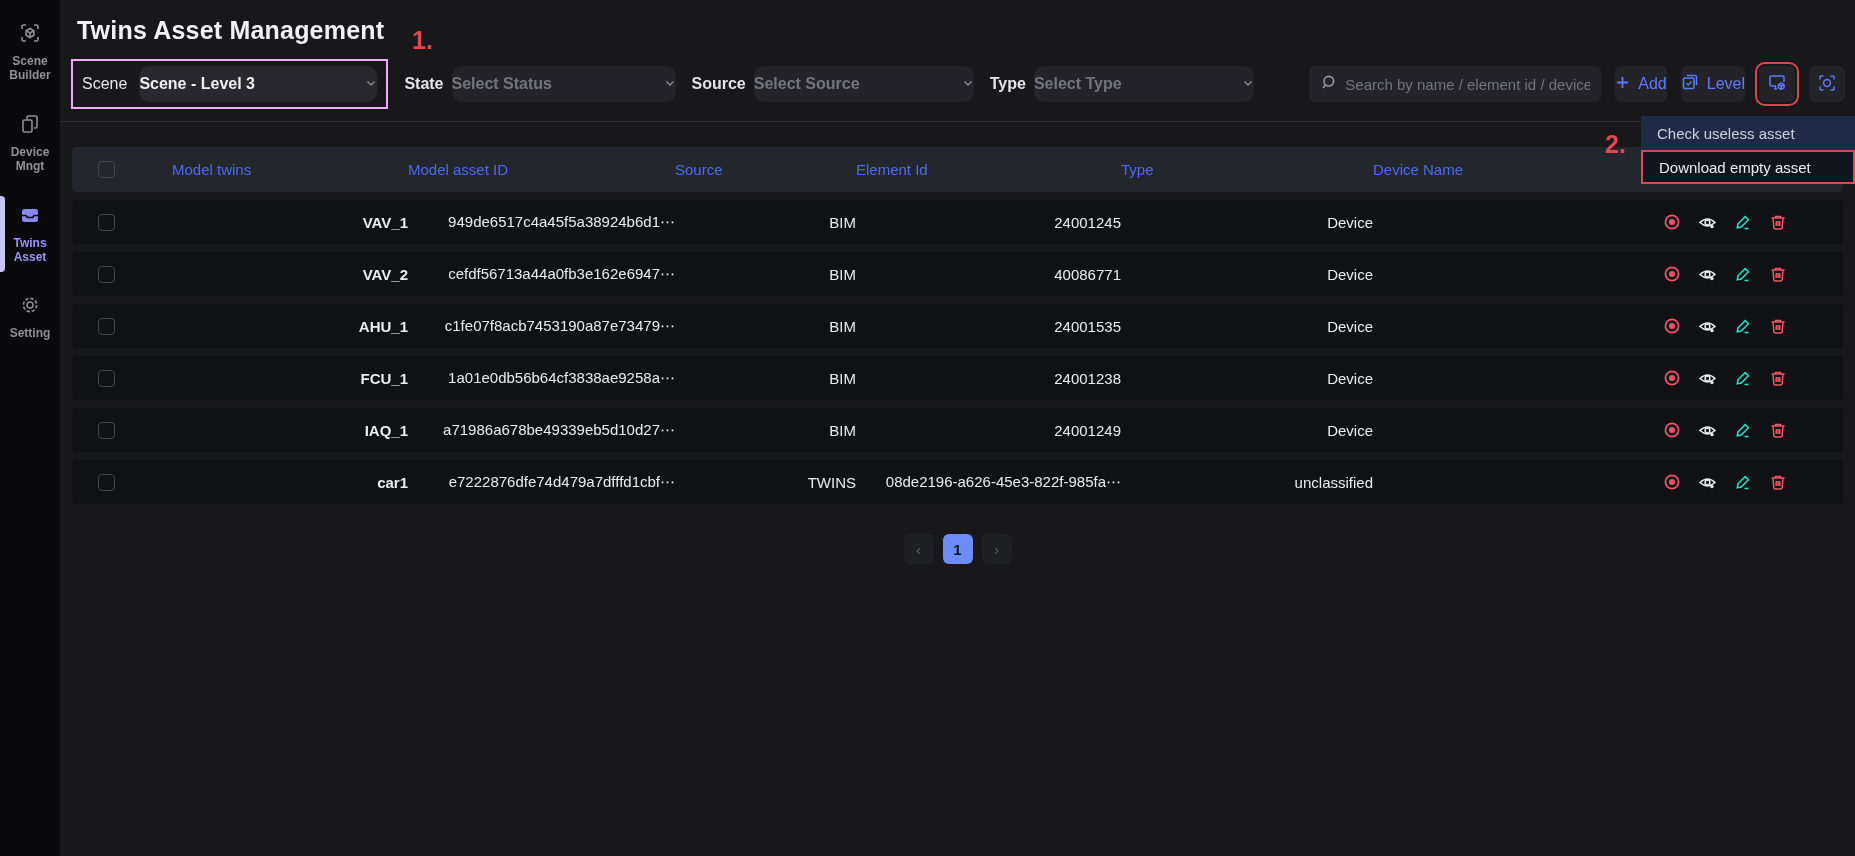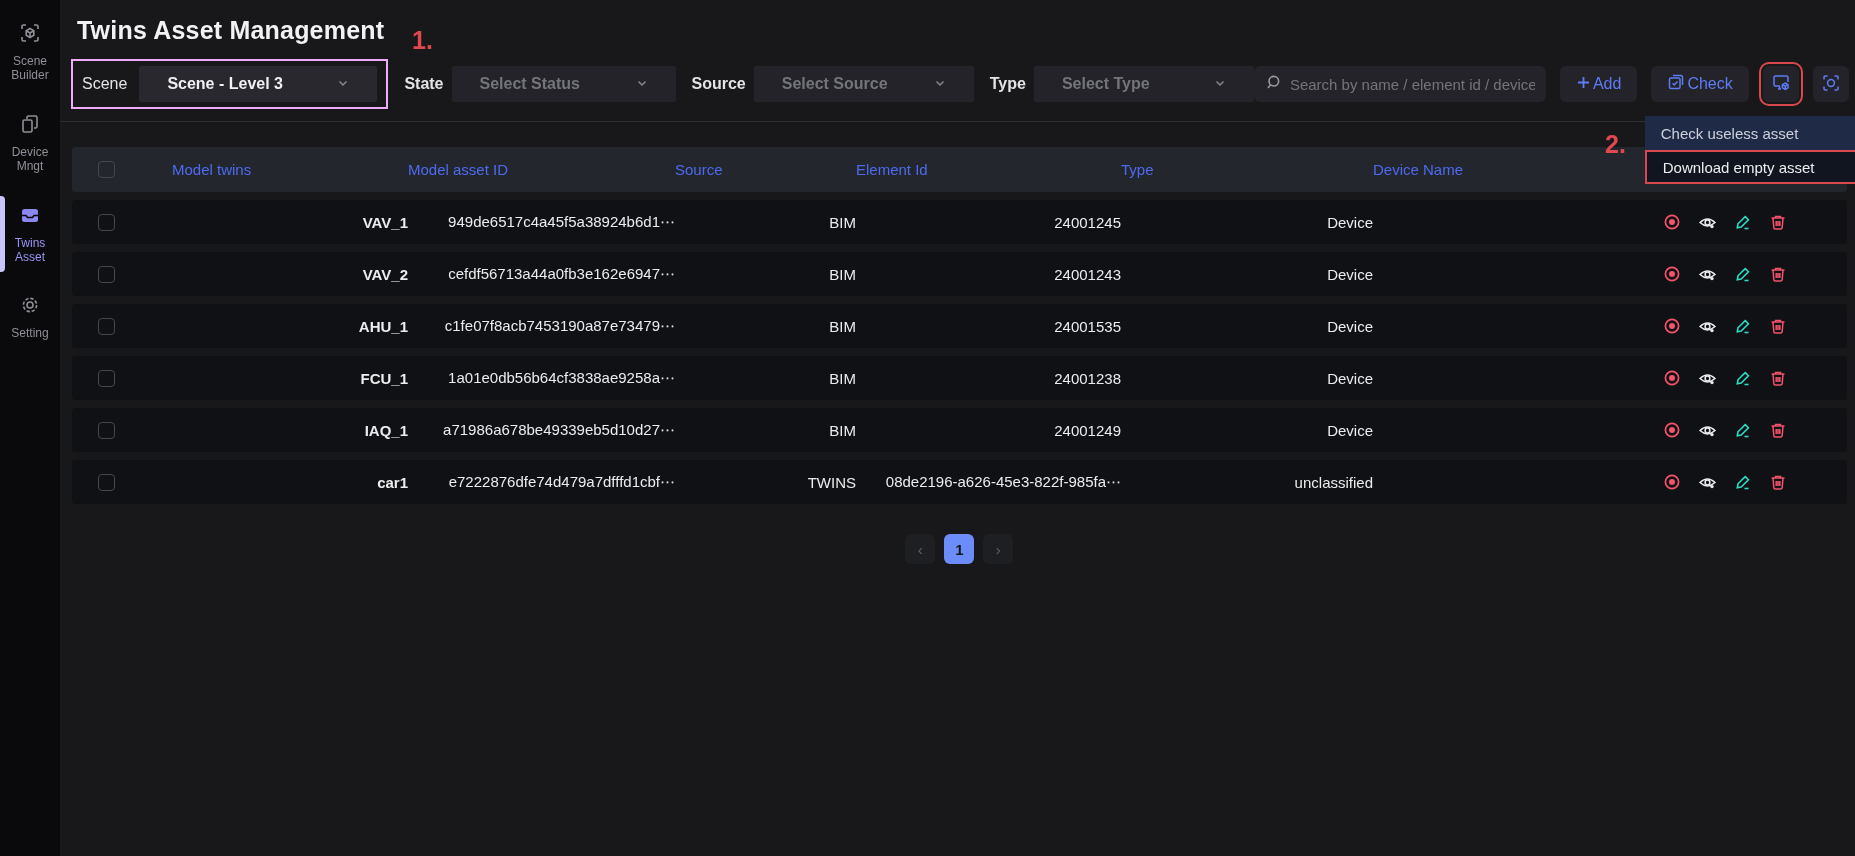--- a/index.html
+++ b/index.html
@@ -1,52 +1,52 @@
 <!DOCTYPE html>
 <html><head>
 <meta charset="utf-8">
 <style>
   * { margin:0; padding:0; box-sizing:border-box; }
   html,body { width:1855px; height:856px; background:#000; font-family:"Liberation Sans", sans-serif; overflow:hidden; }
   .app { display:flex; width:1855px; height:856px; }
 
   
   .sidebar { width:60px; height:100%; background:#0a0a0d; flex:none; display:flex; flex-direction:column; align-items:center; padding-top:22px; }
-  .sb-item { position:relative; width:100%; display:flex; flex-direction:column; align-items:center; gap:6px; margin-bottom:30px; cursor:pointer; }
+  .sb-item { position:relative; width:100%; display:flex; flex-direction:column; align-items:center; gap:6px; margin-bottom:30px; cursor:pointer;font-weight:bold; }
   .sb-item .sb-label { font-size:12px; line-height:1.2; color:#8f8f97; text-align:center; width:52px; }
   .sb-item svg { stroke:#8f8f97; }
   .sb-item.active .sb-label { color:#9a94f4; }
   .sb-item.active svg { stroke:#8b86f0; }
   .sb-indicator { position:absolute; left:0; top:-8px; width:5px; height:76px; background:#c9c4fa; border-radius:0 4px 4px 0; }
 
   
   .main { position:relative; flex:1; height:100%; background:#18181b; }
   .page-title { color:#f2f2f4; font-size:25px; font-weight:700; padding:16px 0 0 17px; letter-spacing:.2px; }
 
   .annotation { position:absolute; color:#e0484f; font-size:25px; font-weight:600; z-index:9; }
   .annotation-1 { left:352px; top:26px; }
   .annotation-2 { left:1545px; top:130px; }
 
   
   .filter-row { display:flex; align-items:center; margin:14px 10px 0 11px; }
   .flabel { color:#e4e4e6; font-size:16px; flex:none; }
-  .select { height:36px; background:#232329; border-radius:2px; display:flex; align-items:center; justify-content:space-between; padding:0 28px; cursor:pointer; flex:none; }
+  .select { height:36px; background:#232329; border-radius:10px; display:flex; align-items:center; justify-content:space-between; padding:0 0; cursor:pointer; flex:none; }
   .select .sel-value { color:#f0f0f2; font-size:16px; font-weight:600; }
   .select .sel-placeholder { color:#74747c; font-size:16px; }
   .chev { flex:none; margin-left:10px; }
   .scene-box { display:flex; align-items:center; gap:12px; border:2px solid #f0abfc; padding:5px 9px; flex:none; }
   .scene-box .select { width:238px; background:#28282e; }
   .fgroup { display:flex; align-items:center; gap:8px; margin-left:16px;font-weight:bold; }
   .sel-status { width:224px; } .sel-source { width:220px; } .sel-type { width:220px;align-items:center; }
 
   .searchbox { margin-left:auto; width:292px; height:36px; background:#232329; border-radius:6px; display:flex; align-items:center; padding:0 11px; gap:8px; flex:none; }
   .searchbox input { flex:1; min-width:0; background:transparent; border:none; outline:none; color:#e8e8ea; font-size:15px; font-family:"Liberation Sans", sans-serif; }
   .searchbox input::placeholder { color:#74747c; }
 
-  .btn { height:36px; background:#232329; border:none; border-radius:6px; color:#5e7cf6; font-size:16px; display:flex; align-items:center; gap:2px; padding:0 16px; margin-left:14px; cursor:pointer; font-family:"Liberation Sans", sans-serif; flex:none; }
+  .btn { height:36px; background:#232329; border:none; border-radius:6px; color:#5e7cf6; font-size:16px; display:flex; align-items:center; gap:8px; padding:0 0; margin-left:14px; cursor:pointer; font-family:"Liberation Sans", sans-serif; flex:none; }
   .iconbtn { width:36px; height:36px; background:#232329; border:none; border-radius:6px; display:flex; align-items:center; justify-content:center; margin-left:14px; cursor:pointer; flex:none; }
   .red-outline { outline:2px solid #d9484f; outline-offset:2px; }
 
   .divider { border-top:1px solid #2c2c31; margin-top:12px; }
 
   
   .menu { position:absolute; top:116px; right:0; width:214px; z-index:8; }
   .menu-item { height:34px; display:flex; align-items:center; padding-left:16px; font-size:15px; cursor:pointer; }
   .menu-item-1 { background:#1f2b46; color:#ccd1dc; }
   .menu-item-2 { background:#11151f; color:#ecedef; border:2px solid #d9484f; }
@@ -204,21 +204,21 @@
       </button>
 
       <button class="btn">
         <span>
           <svg width="18" height="18" viewBox="0 0 18 18" fill="none" stroke="#5e7cf6" stroke-width="1.5">
             <rect x="2.5" y="5" width="10.5" height="10.5" rx="1.5"></rect>
             <path d="M5.5 10.2l1.8 1.8 3.2-3.6"></path>
             <path d="M6 2.5h8A1.5 1.5 0 0 1 15.5 4v8"></path>
           </svg>
         </span>
-        <span>Check</span>
+        <span>Level</span>
       </button>
 
       <button class="iconbtn red-outline">
         <span>
           <svg width="20" height="20" viewBox="0 0 20 20" fill="none" stroke="#5e7cf6" stroke-width="1.5">
             <path d="M17 9V4.5A1.5 1.5 0 0 0 15.5 3h-11A1.5 1.5 0 0 0 3 4.5v7A1.5 1.5 0 0 0 4.5 13H9"></path>
             <path d="M7 16h3"></path>
               <path d="M8.5 13v3"></path>
             <path d="M14.2 10l2.8 1.6v3.2L14.2 16.4l-2.8-1.6v-3.2z"></path>
               <path d="M11.4 11.6l2.8 1.6 2.8-1.6M14.2 13.2v3.2"></path>
@@ -305,21 +305,21 @@
         </div>
       </div>
 
       <div class="trow">
         <div class="col-cb">
             <span class="checkbox"></span>
           </div>
         <div class="td td-name col-mt">VAV_2</div>
         <div class="td col-ma">cefdf56713a44a0fb3e162e6947⋯</div>
         <div class="td col-src">BIM</div>
-        <div class="td col-eid">24001243</div>
+        <div class="td col-eid">40086771</div>
         <div class="td col-type">Device</div>
         <div class="td col-dn"></div>
         <div class="col-act">
           <span class="act">
               <svg width="18" height="18" viewBox="0 0 18 18">
                 <circle cx="9" cy="9" r="6.6" fill="none" stroke="#f4536b" stroke-width="1.7"></circle>
                 <circle cx="9" cy="9" r="3" fill="#f4536b"></circle>
               </svg>
             </span>
           <span class="act">

